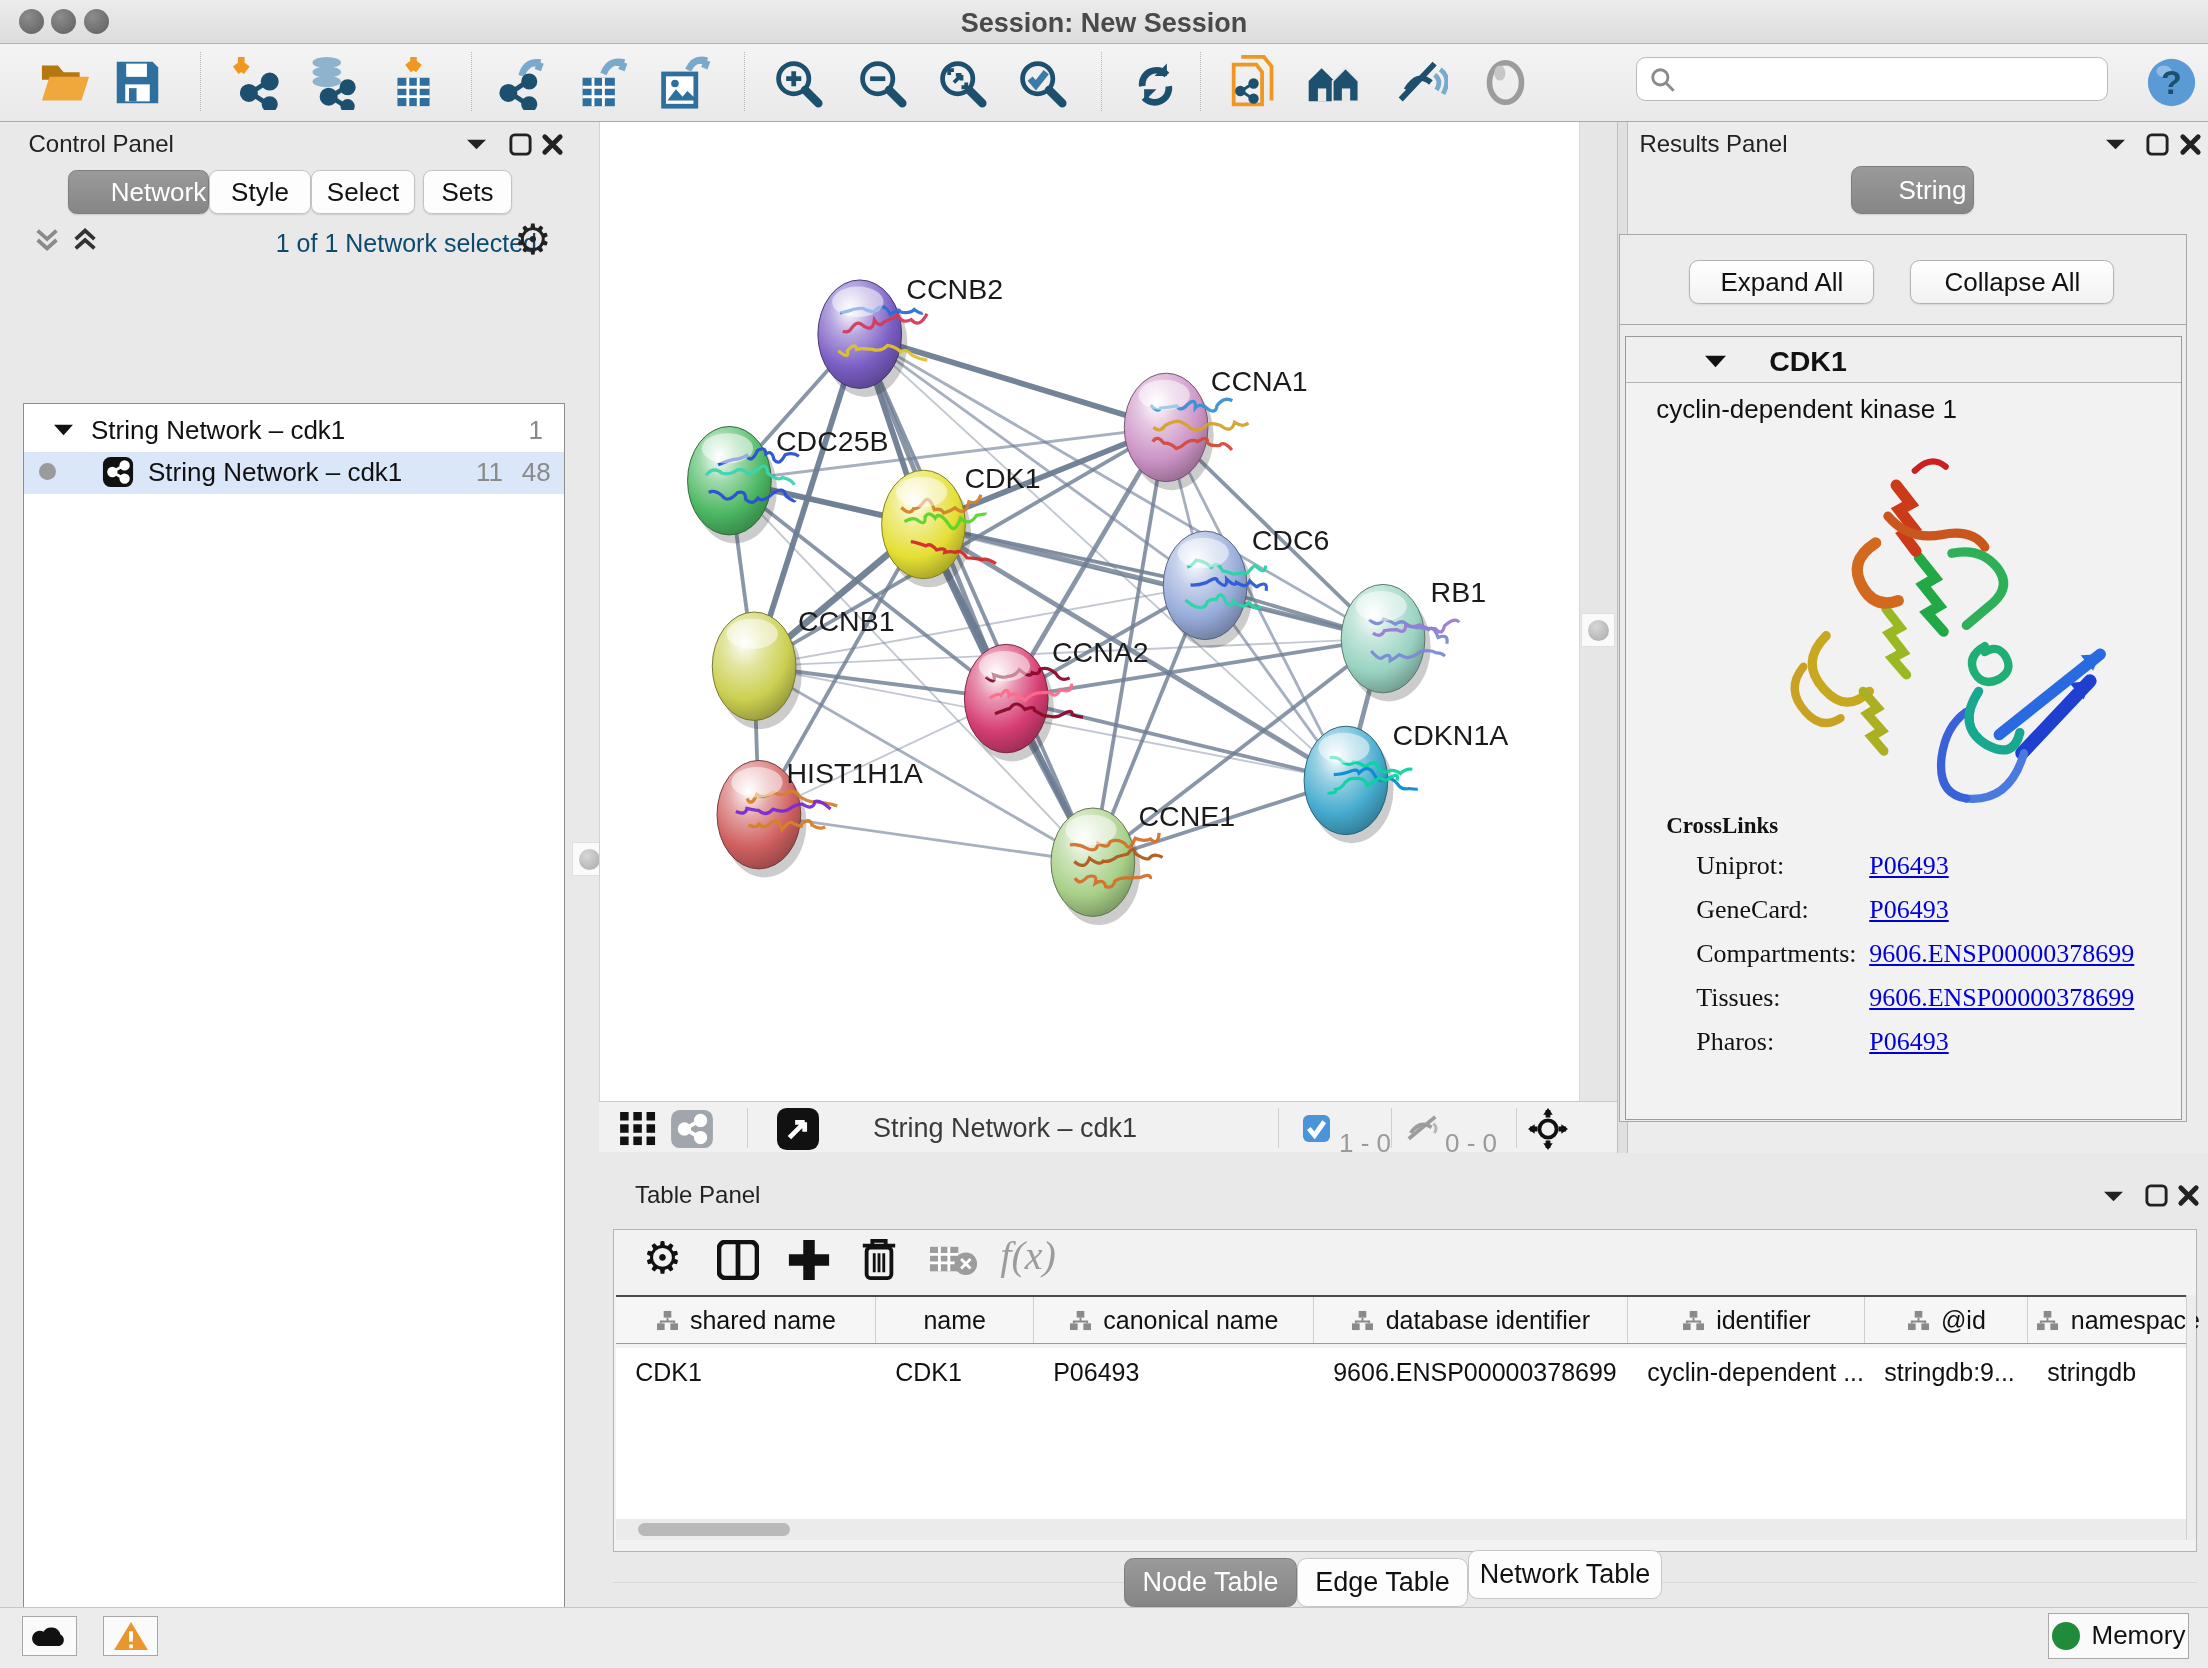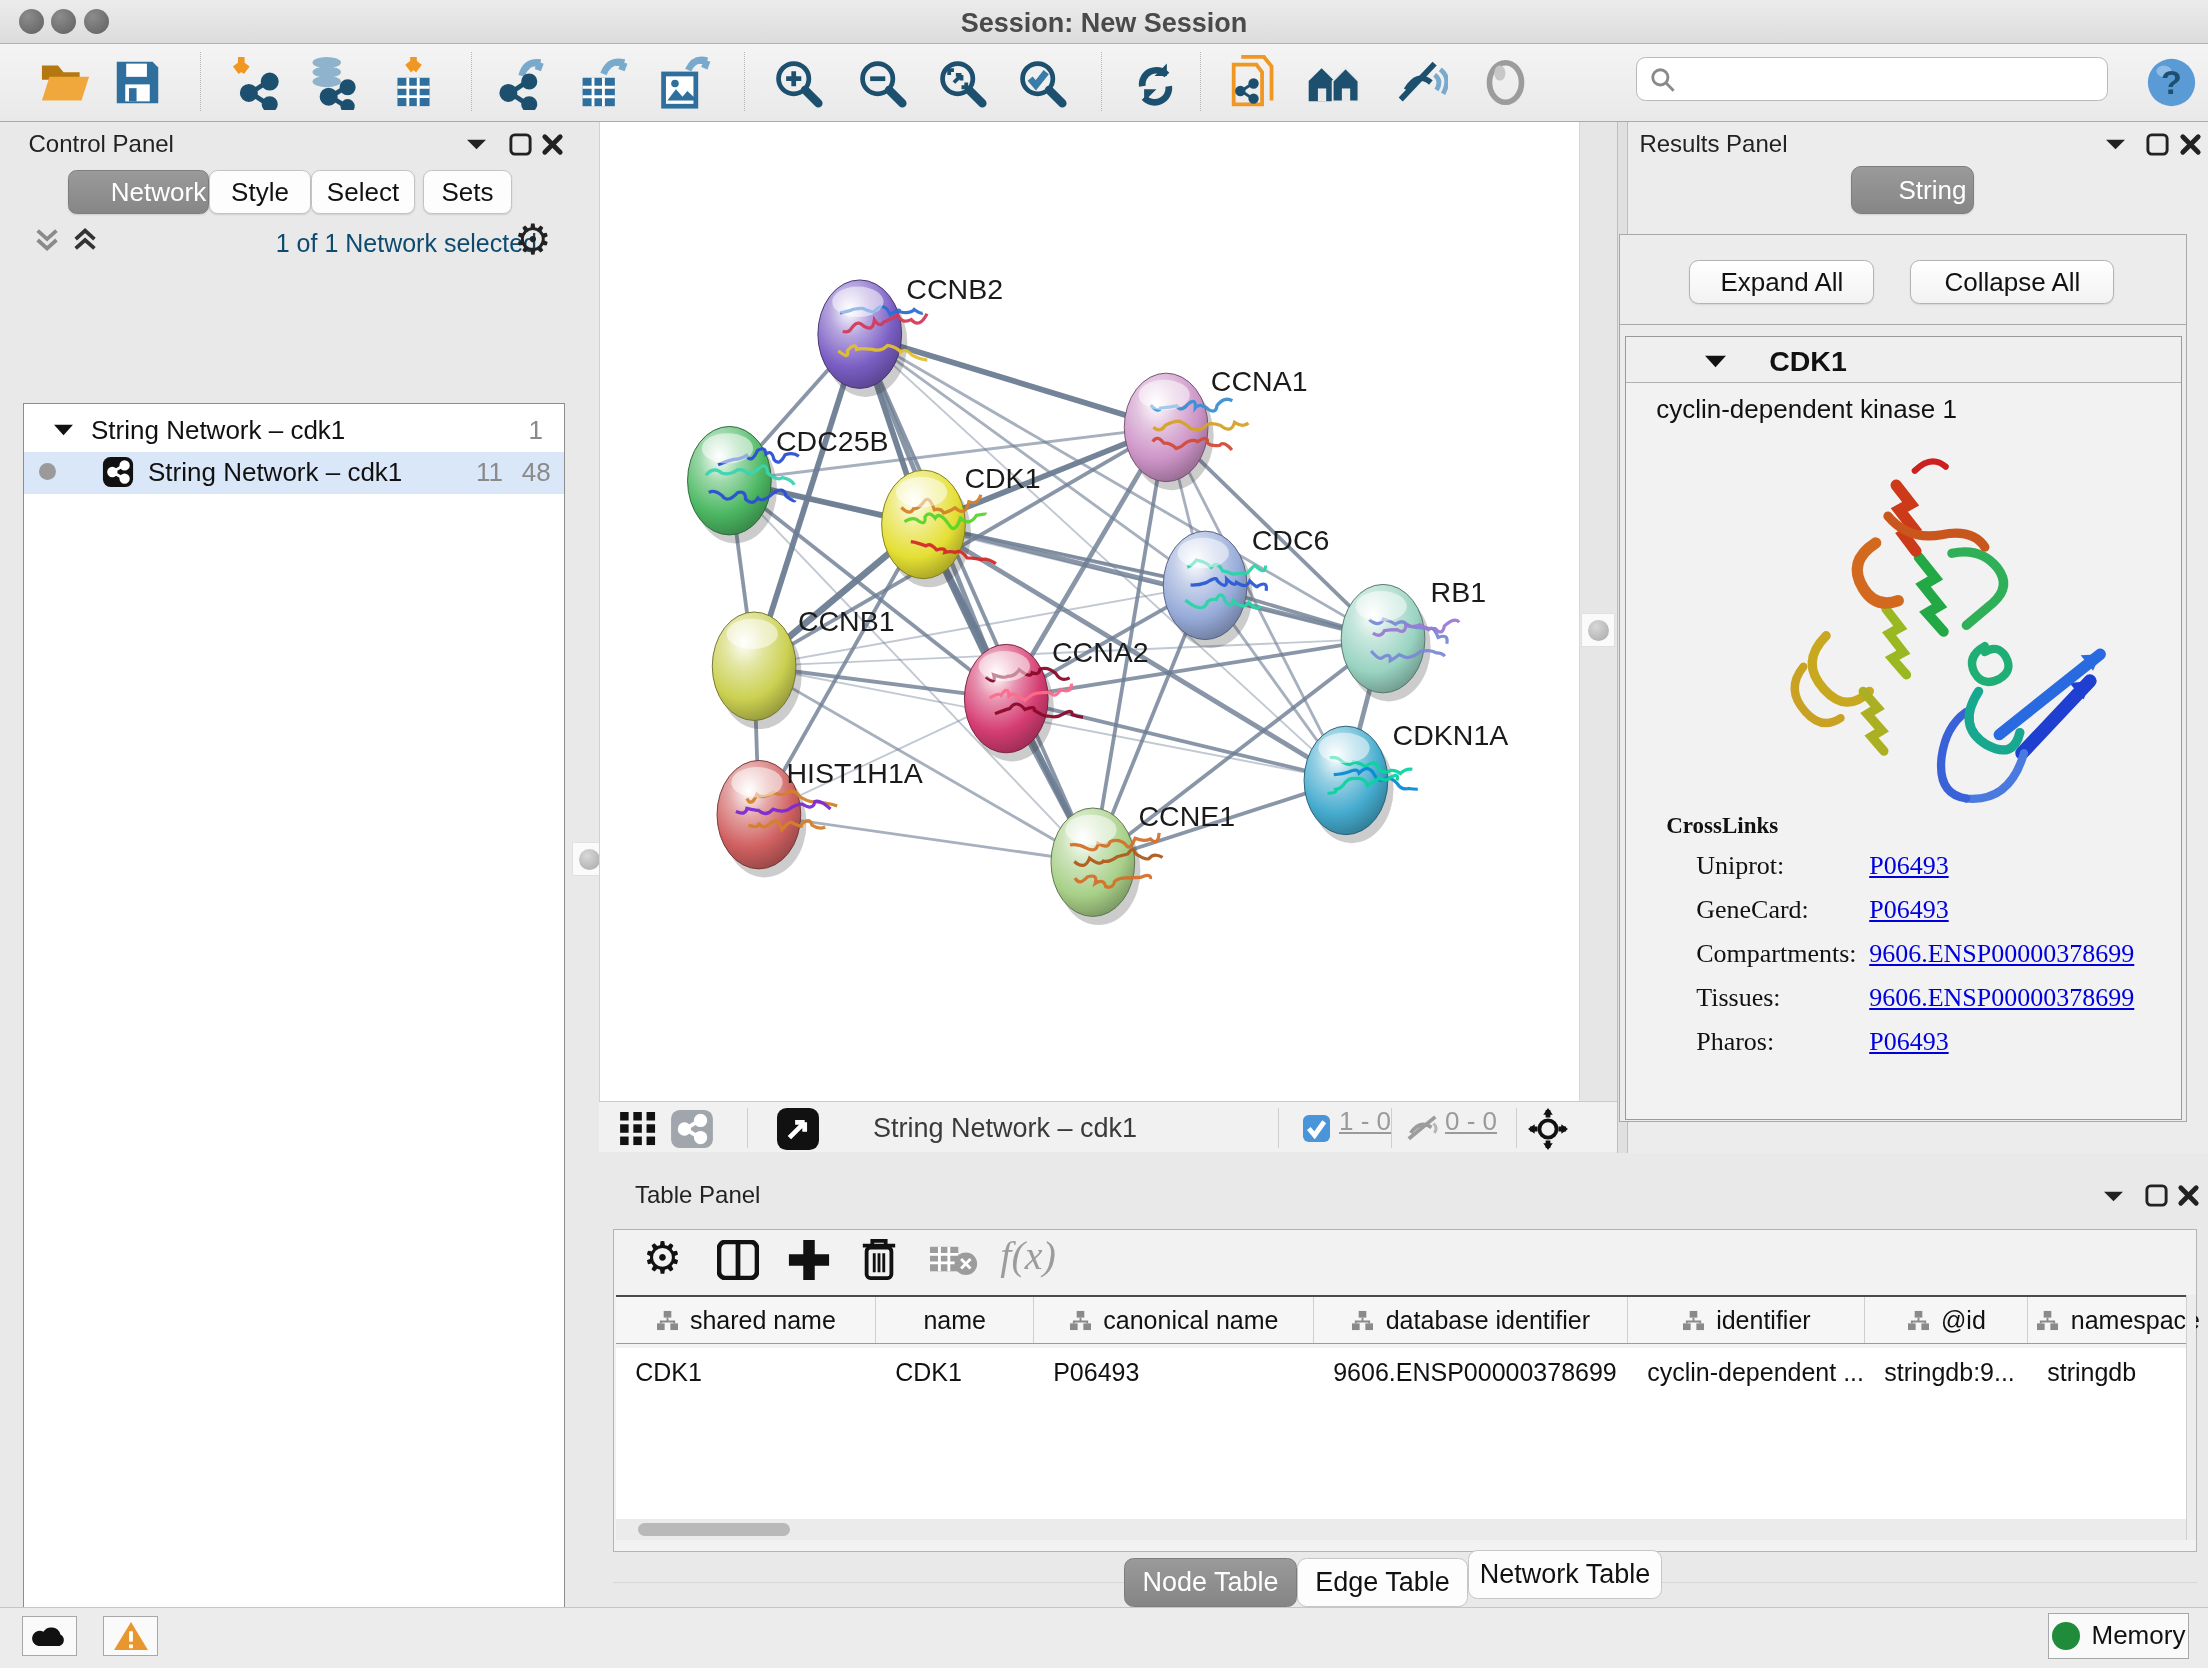--- a/index.html
+++ b/index.html
@@ -34,21 +34,21 @@
   
   .canvas { left:599px; top:122px; width:980px; height:980px; background:#fff; border-left:1px solid #d2d2d2; }
   .rtrack { left:1579px; top:122px; width:38px; height:980px; background:#e6e6e6; border-left:1px solid #d8d8d8; }
   .vsplit { left:1617px; top:122px; width:11.4px; height:1031px; background:#e0e0e0; border-left:1.9px solid #bdbdbd; border-right:1.9px solid #bdbdbd; }
   .grab { position:absolute; width:34px; height:34px; background:#fafafa; border:1px solid #e0e0e0; display:flex; align-items:center; justify-content:center; }
   .grab i { width:21px; height:21px; border-radius:50%; background:radial-gradient(circle at 38% 32%, #d8d8d8, #a8a8a8); }
 
   .cstat { left:599px; top:1101px; width:1018px; height:51px; background:#f1f1f1; border-top:1px solid #c9c9c9; }
   .cstat .sep { position:absolute; top:5.7px; height:40px; border-left:1px solid #cfcfcf; }
   .cstat-title { position:absolute; left:873px; top:11.4px; font-size:27px; color:#3a3a3a; }
-  .cnt-gray { position:absolute; top:4px; font-size:26px; color:#9a9a9a;text-decoration:underline; }
+  .cnt-gray { position:absolute; top:26px; font-size:26px; color:#9a9a9a;text-decoration:underline; }
 
   
   .rp { left:1628px; top:122px; width:580px; height:1031px; background:#ececec; }
   .rp-box { position:absolute; left:-8.6px; top:112px; width:568px; height:888px; border:1.9px solid #a8a8a8; background:#ececec; }
   .btn { position:absolute; height:44px; background:linear-gradient(#ffffff,#f2f2f2); border:1px solid #b3b3b3; border-radius:9.5px; font-size:26px; color:#111; display:flex; align-items:center; justify-content:center; box-shadow:0 1px 1.9px rgba(0,0,0,.10); }
   .cdk-box { position:absolute; left:4.8px; top:101px; width:557px; height:784px; background:#f2f2f2; border:1px solid #9a9a9a; }
   .cdk-hd { position:relative; height:46px; border-bottom:1px solid #b2b2b2; background:#efefef; }
   .serif { font-family:"Liberation Serif", serif; }
   .xl-row { position:relative; height:44px; font-size:26px; }
   .xl-label { position:absolute; left:70px; color:#111; }

